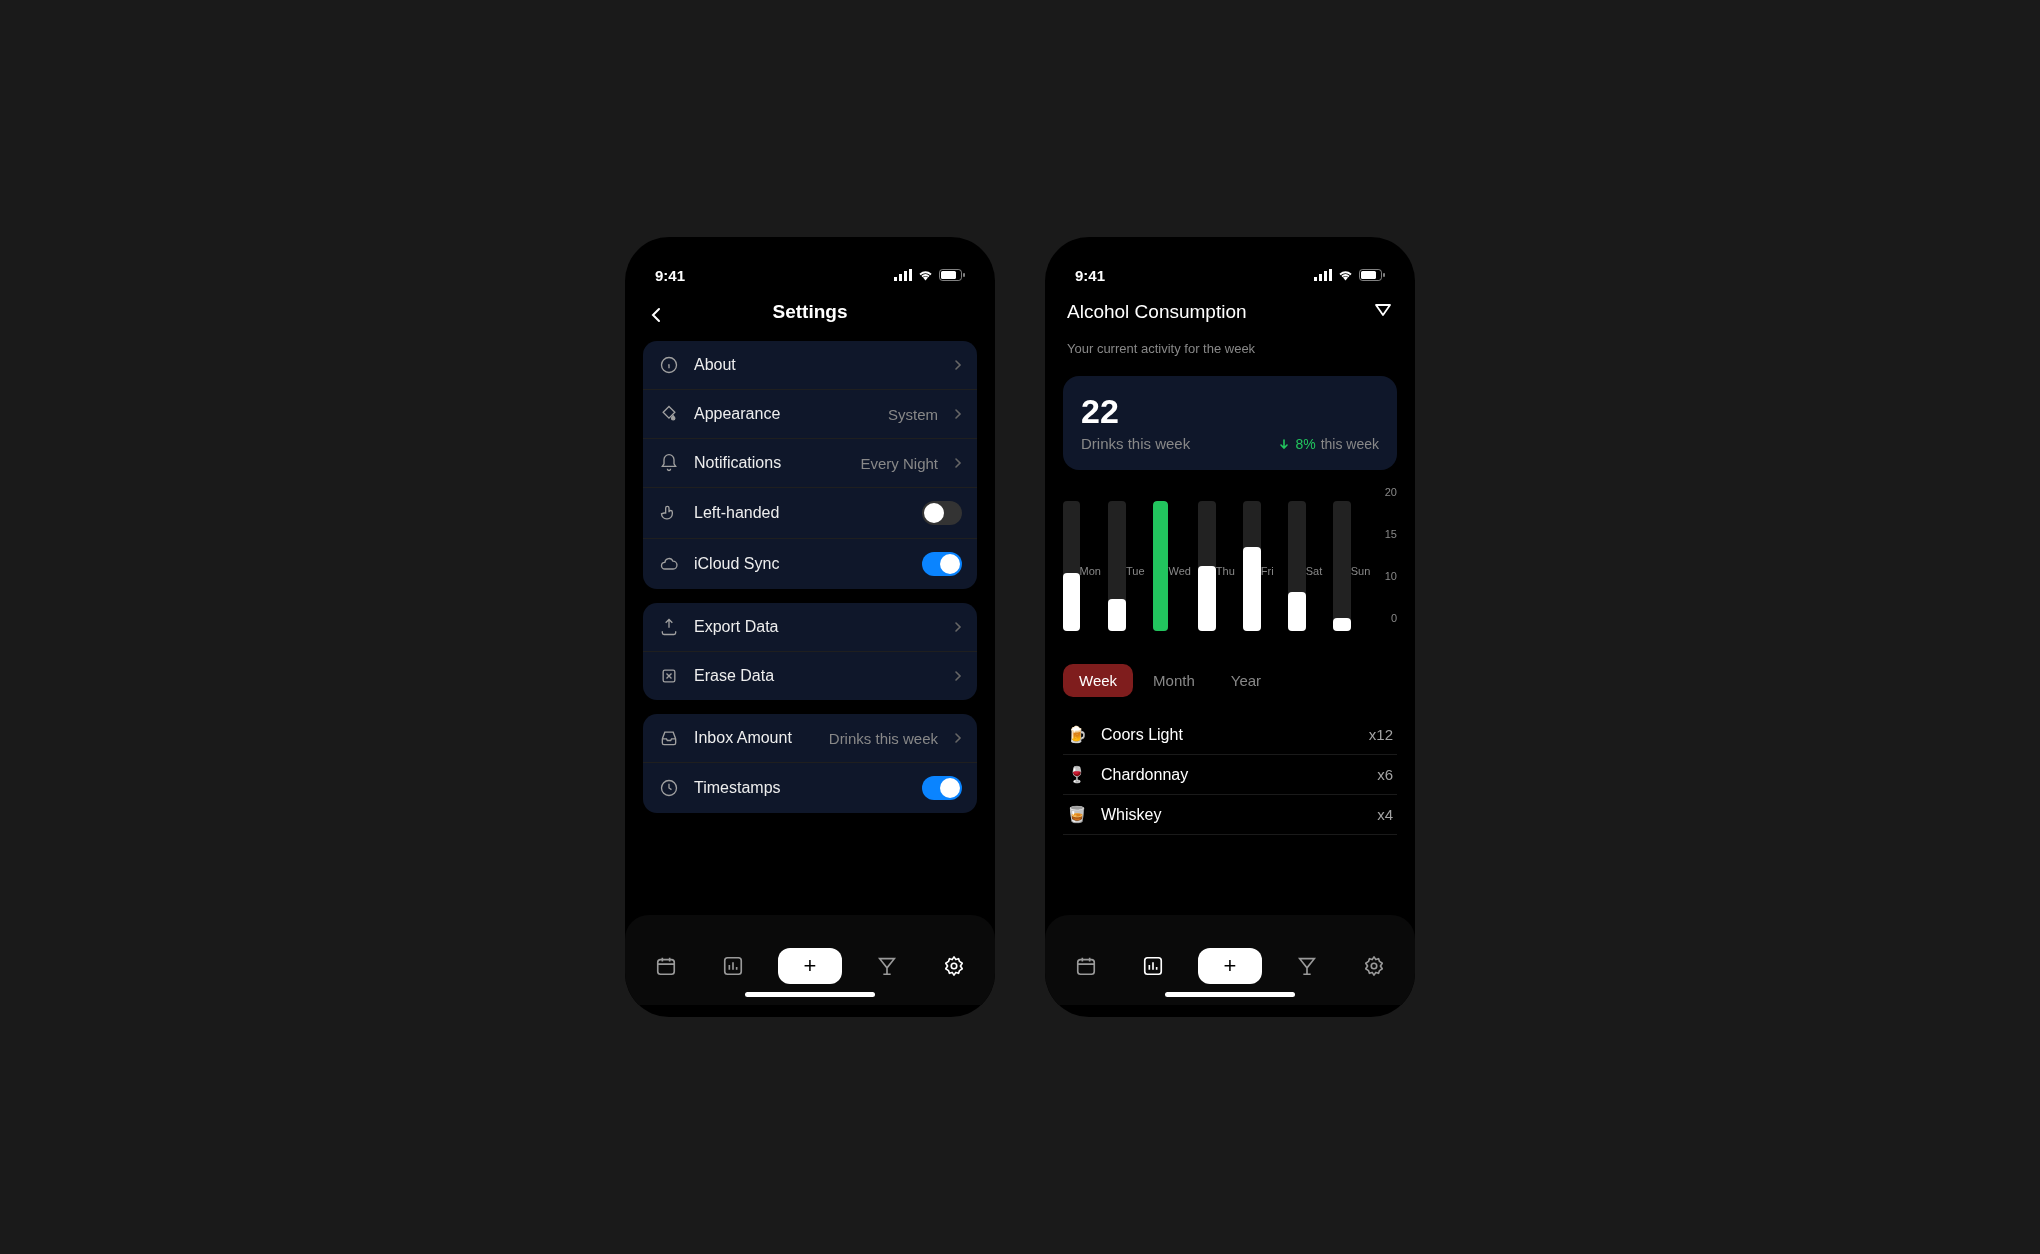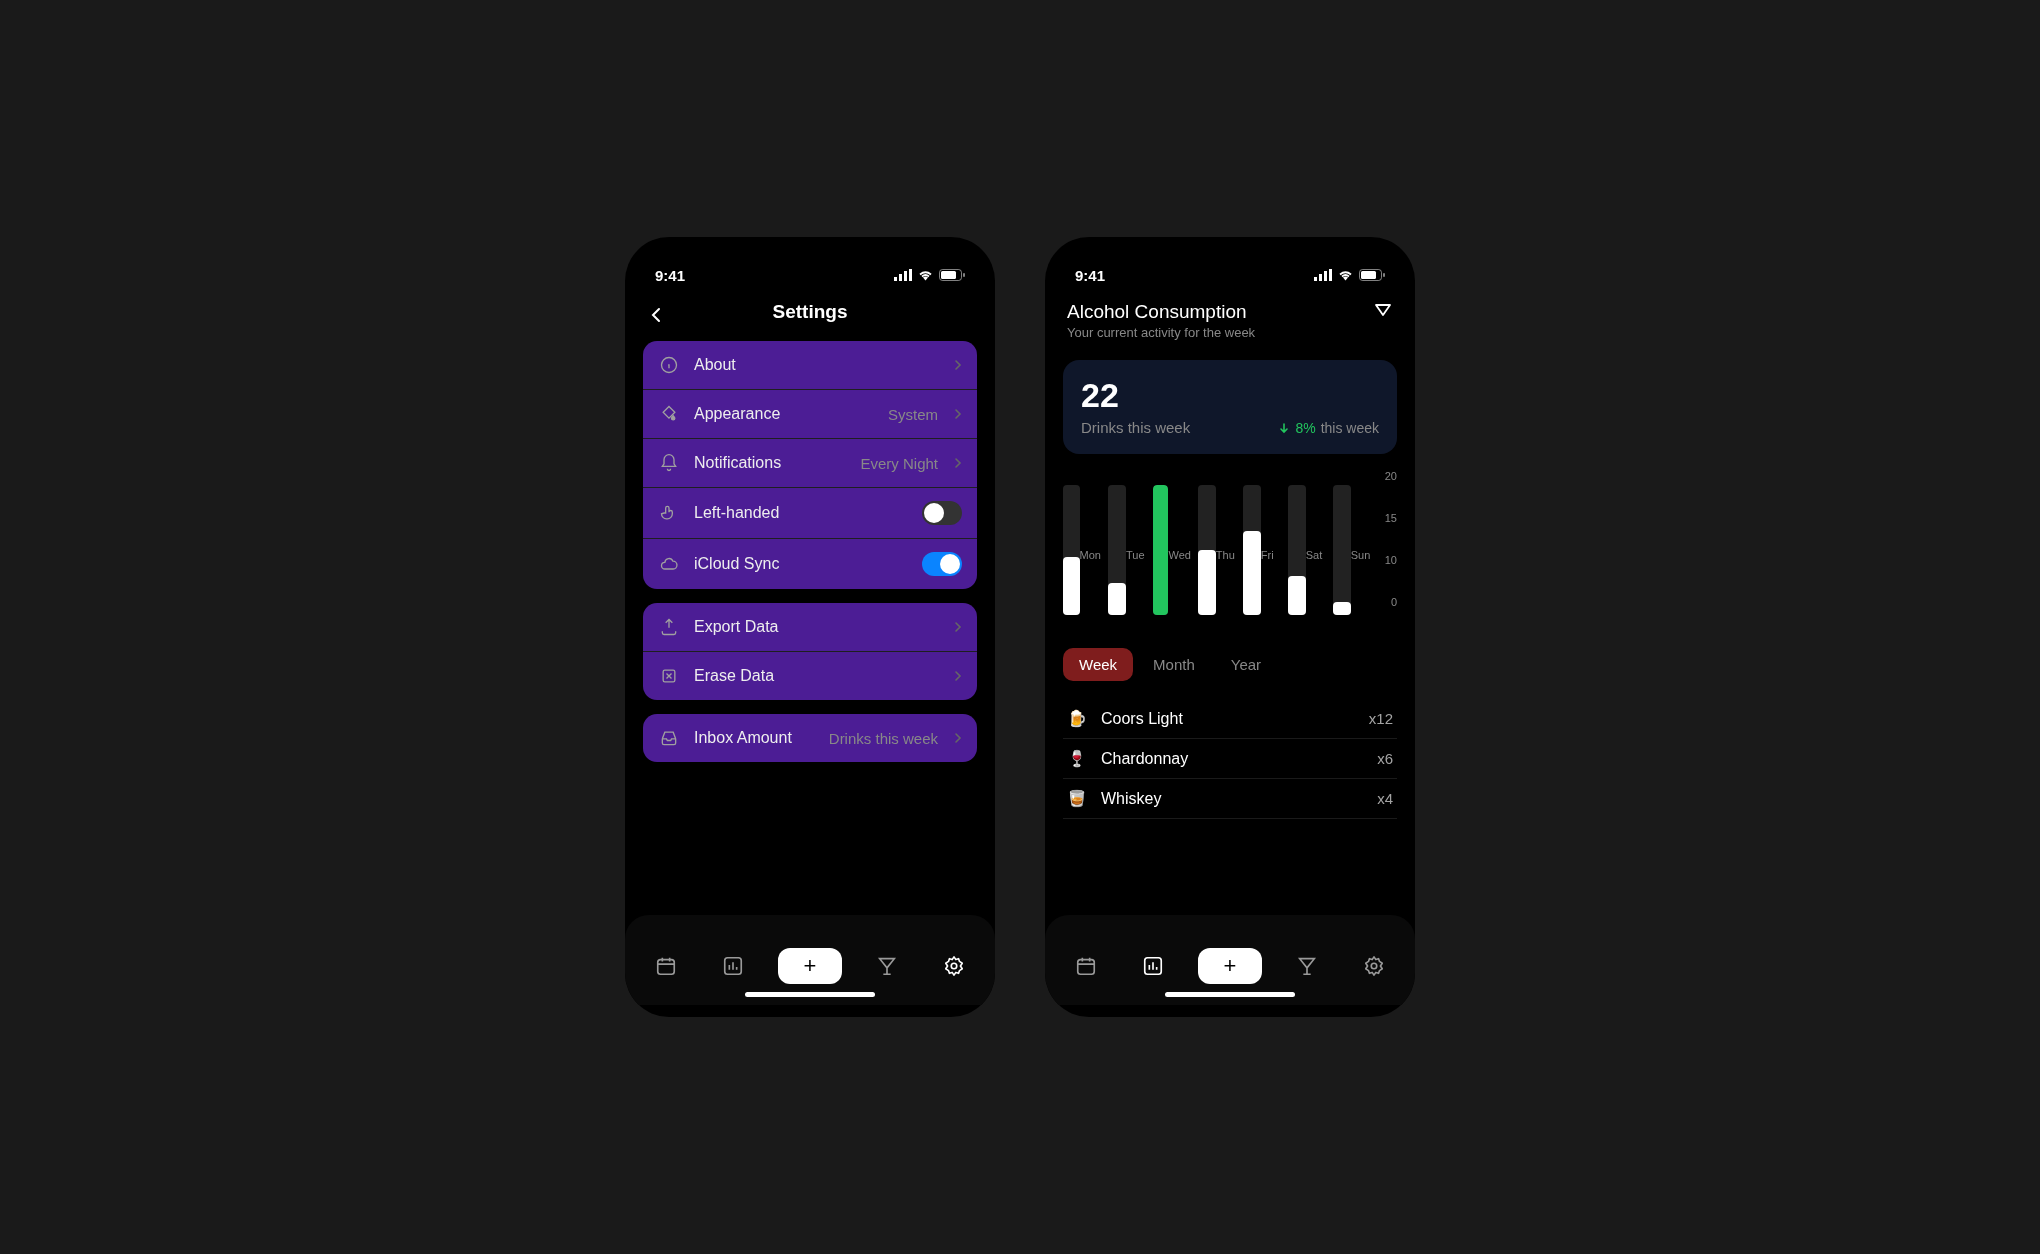--- a/index.html
+++ b/index.html
@@ -69,21 +69,21 @@
     }
     .header-title {
       font-size: 19px;
       font-weight: 700;
     }
     .content {
       flex: 1;
       overflow-y: auto;
     }
     .card {
-      background: #4c1d95;
+      background: #0f172a;
       border-radius: 14px;
       margin-bottom: 14px;
     }
     .row {
       display: flex;
       align-items: center;
       padding: 13px 15px;
       border-bottom: 1px solid #1f1f1f;
       min-height: 48px;
     }
@@ -182,21 +182,21 @@
       align-items: flex-start;
       padding: 12px 4px 20px;
     }
     .analytics-title {
       font-size: 19px;
       font-weight: 500;
     }
     .analytics-subtitle {
       font-size: 13px;
       color: #888;
-      margin-top: 2px;
+      margin-top: 18px;
     }
     .filter-icon {
       color: #fff;
     }
     .stat-card {
       background: #0f172a;
       border-radius: 16px;
       padding: 16px 18px 18px;
       margin-bottom: 16px;
     }
@@ -451,20 +451,32 @@
                 <path d="M4 13v5a2 2 0 0 0 2 2h12a2 2 0 0 0 2-2v-5M4 13l3-8h10l3 8M4 13h5l1 2h4l1-2h5"></path>
               </svg>
             </span>
             <span class="row-label">Inbox Amount</span>
             <span class="row-value">Drinks this week</span>
             <span class="chevron">
               <svg width="8" height="12" viewBox="0 0 8 12">
                 <path d="M2 2l4 4-4 4" stroke="currentColor" stroke-width="1.6" fill="none" stroke-linecap="round"></path>
               </svg>
             </span>
+          </div>
+          <div class="row">
+            <span class="row-icon">
+              <svg width="20" height="20" viewBox="0 0 24 24" fill="none" stroke="currentColor" stroke-width="1.6">
+                <circle cx="12" cy="12" r="9"></circle>
+                <path d="M12 7v5l3 2"></path>
+              </svg>
+            </span>
+            <span class="row-label">Timestamps</span>
+            <div class="toggle on">
+              <div class="toggle-knob"></div>
+            </div>
           </div>
         </div>
       </div>
     <div class="tabbar">
       <div class="tab-item">
           <svg width="22" height="22" viewBox="0 0 24 24" fill="none" stroke="currentColor" stroke-width="1.8">
             <rect x="3" y="5" width="18" height="16" rx="3"></rect>
             <path d="M3 10h18M8 3v4M16 3v4"></path>
           </svg>
         </div>

